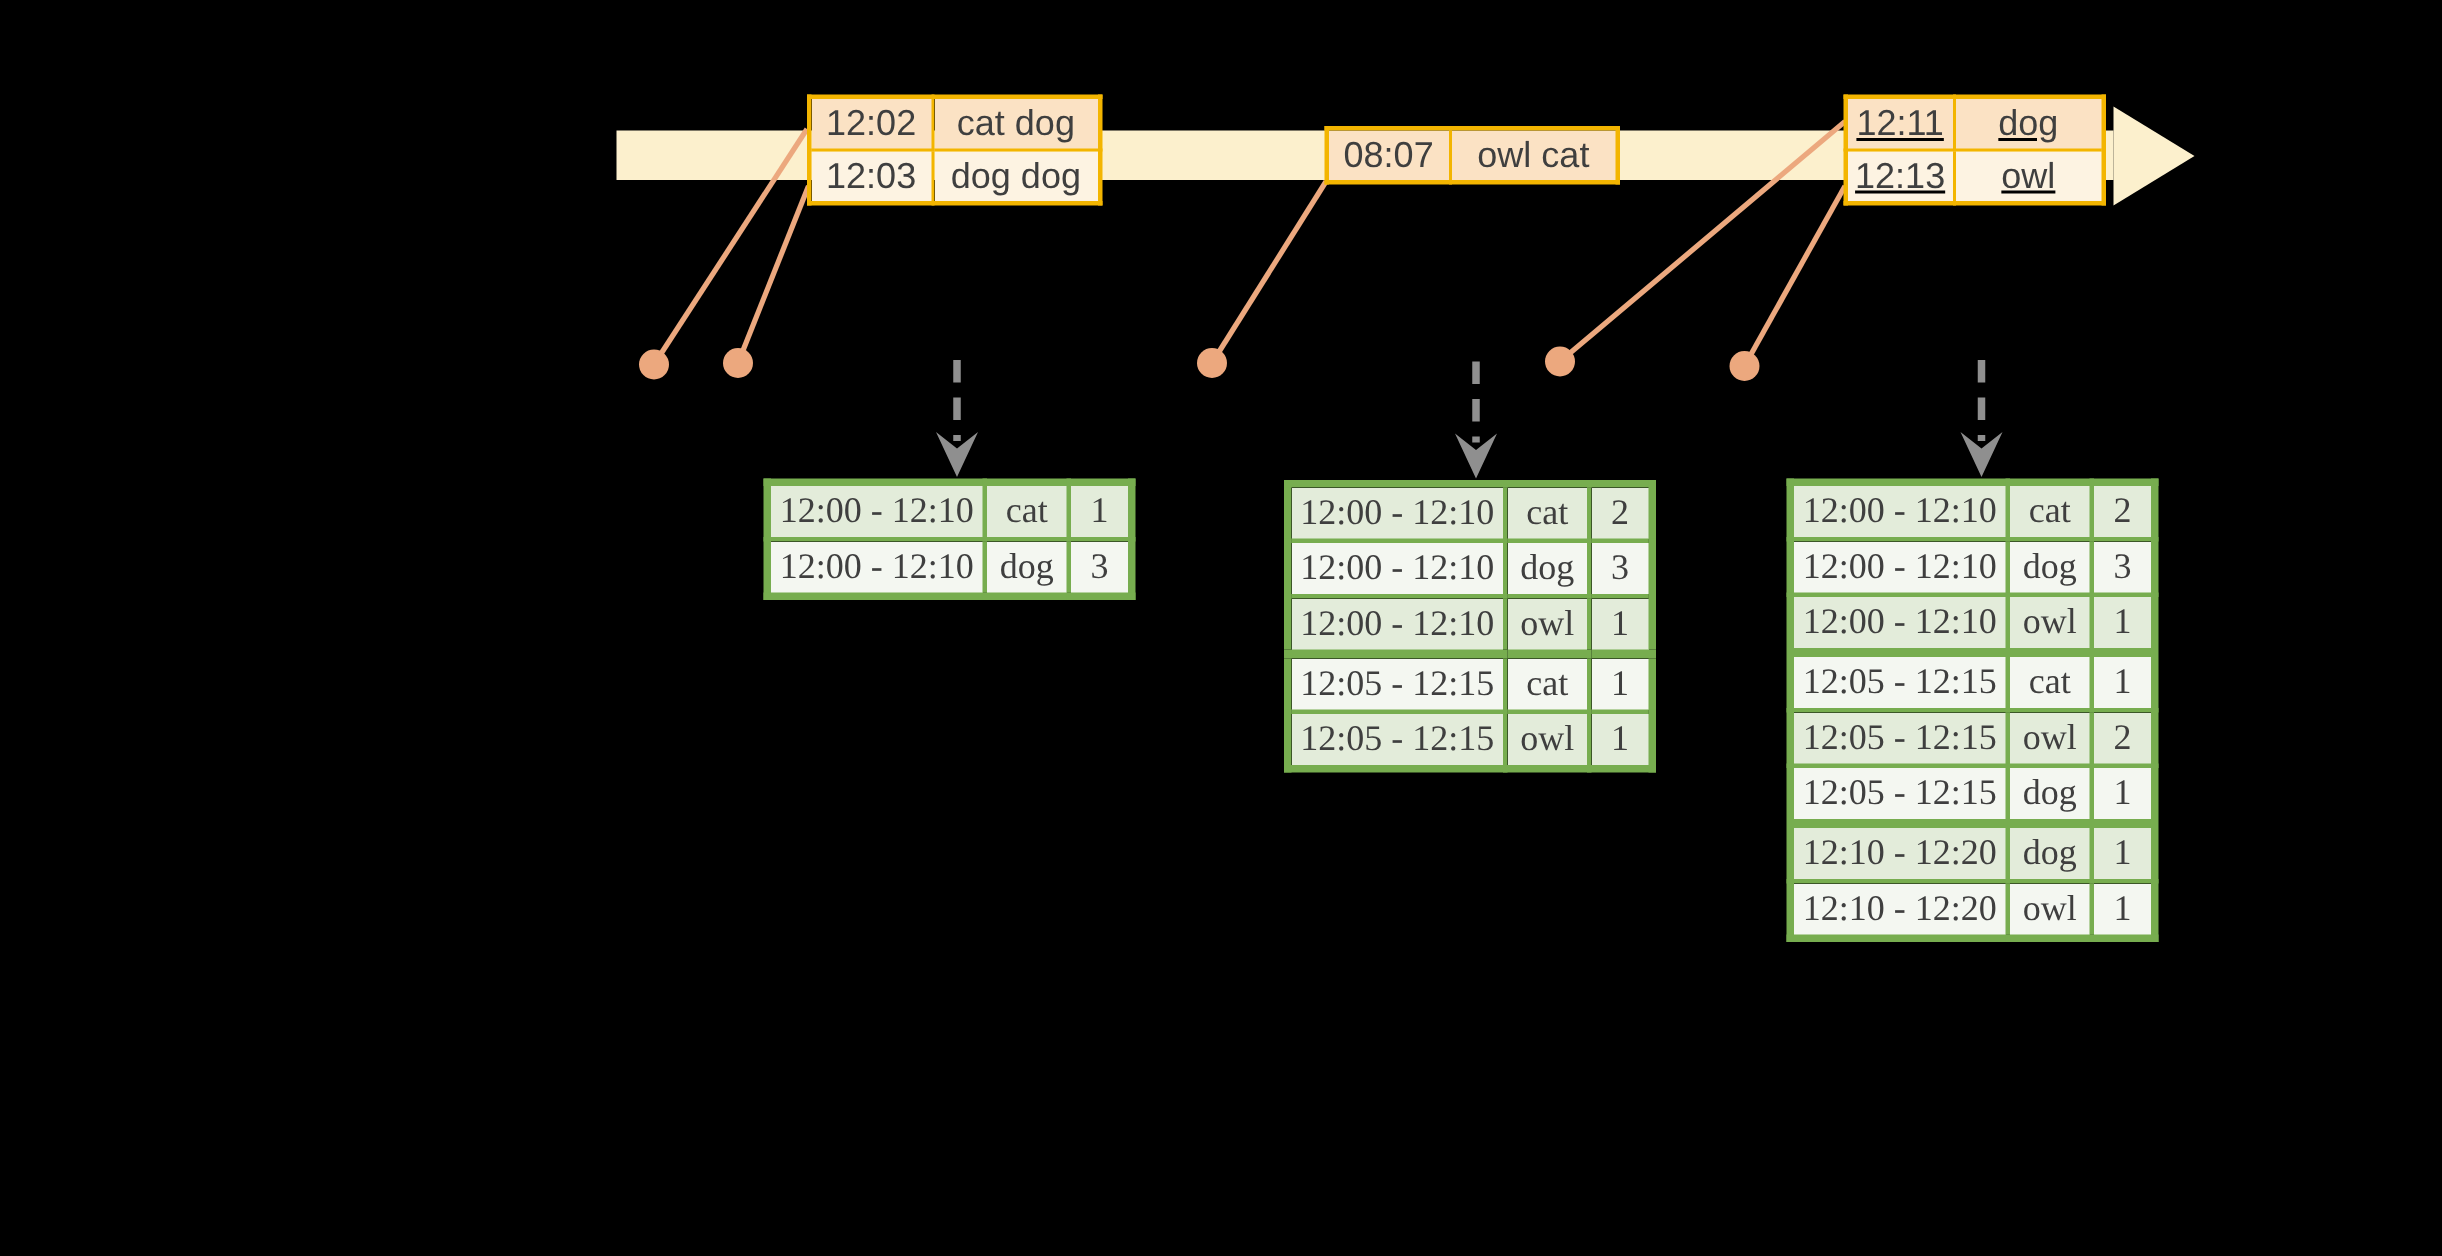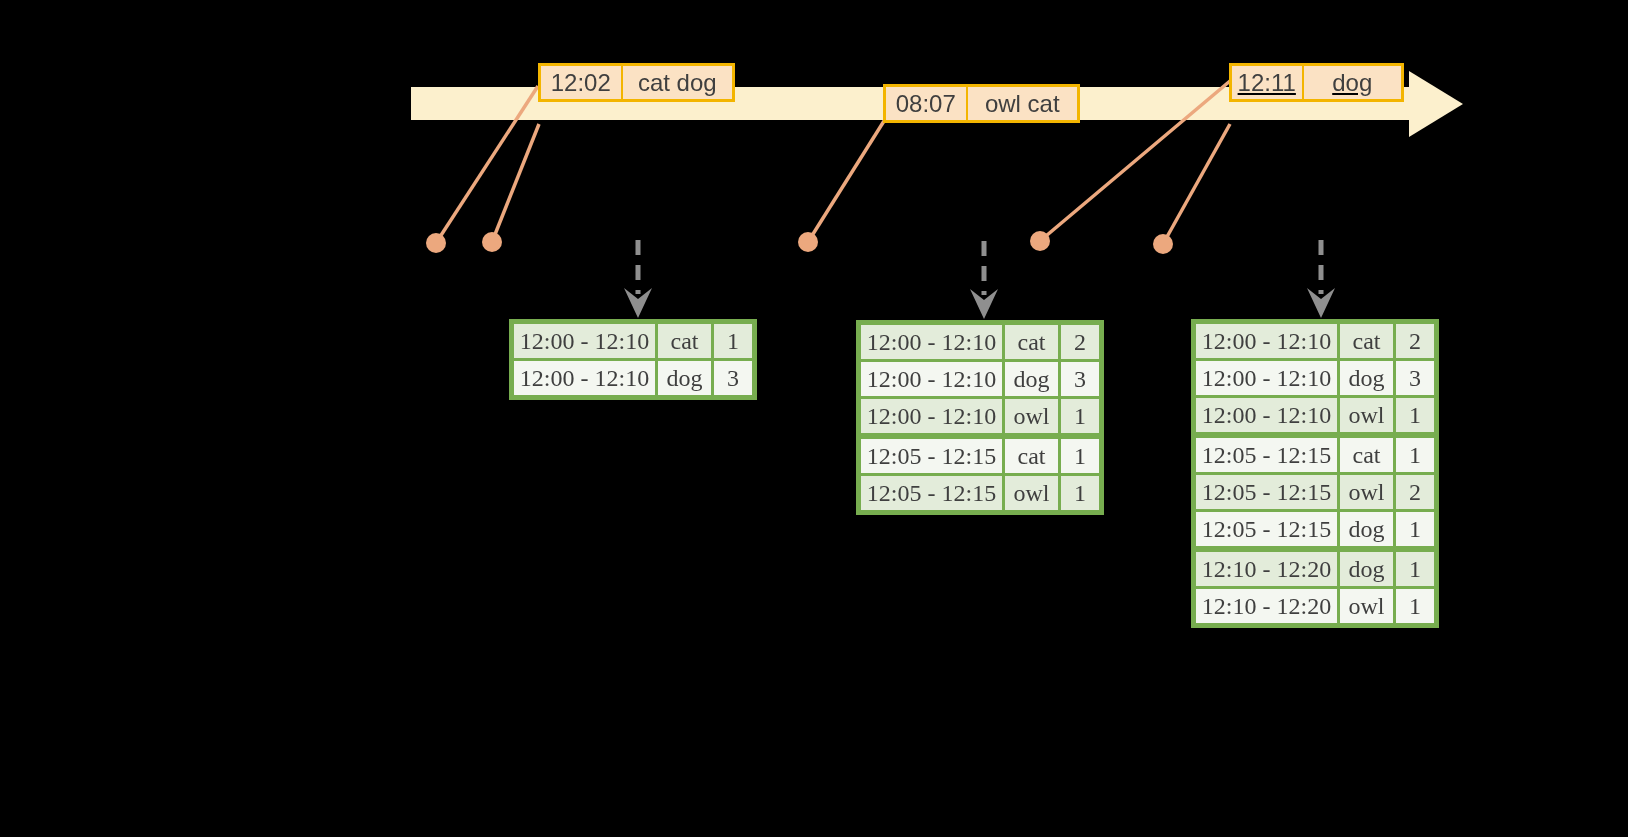--- a/index.html
+++ b/index.html
@@ -77,20 +77,24 @@
   <table class="event-table" id="event-box-1">
     <colgroup>
         <col style="width:82px">
         <col style="width:112px">
       </colgroup>
     <tbody>
         <tr>
           <td>12:02</td>
           <td>cat dog</td>
         </tr>
+        <tr>
+          <td>12:03</td>
+          <td>dog dog</td>
+        </tr>
       </tbody>
   </table>
 
   <table class="event-table" id="event-box-2">
     <colgroup>
         <col style="width:82px">
         <col style="width:112px">
       </colgroup>
     <tbody>
         <tr>
@@ -102,20 +106,24 @@
 
   <table class="event-table" id="event-box-3">
     <colgroup>
         <col style="width:72px">
         <col style="width:100px">
       </colgroup>
     <tbody>
         <tr>
           <td>12:11</td>
           <td>dog</td>
+        </tr>
+        <tr>
+          <td>12:13</td>
+          <td>owl</td>
         </tr>
       </tbody>
   </table>
 
   <table class="result-table" id="result-table-1">
     <colgroup>
         <col style="width:145px">
         <col style="width:56px">
         <col style="width:42px">
       </colgroup>

